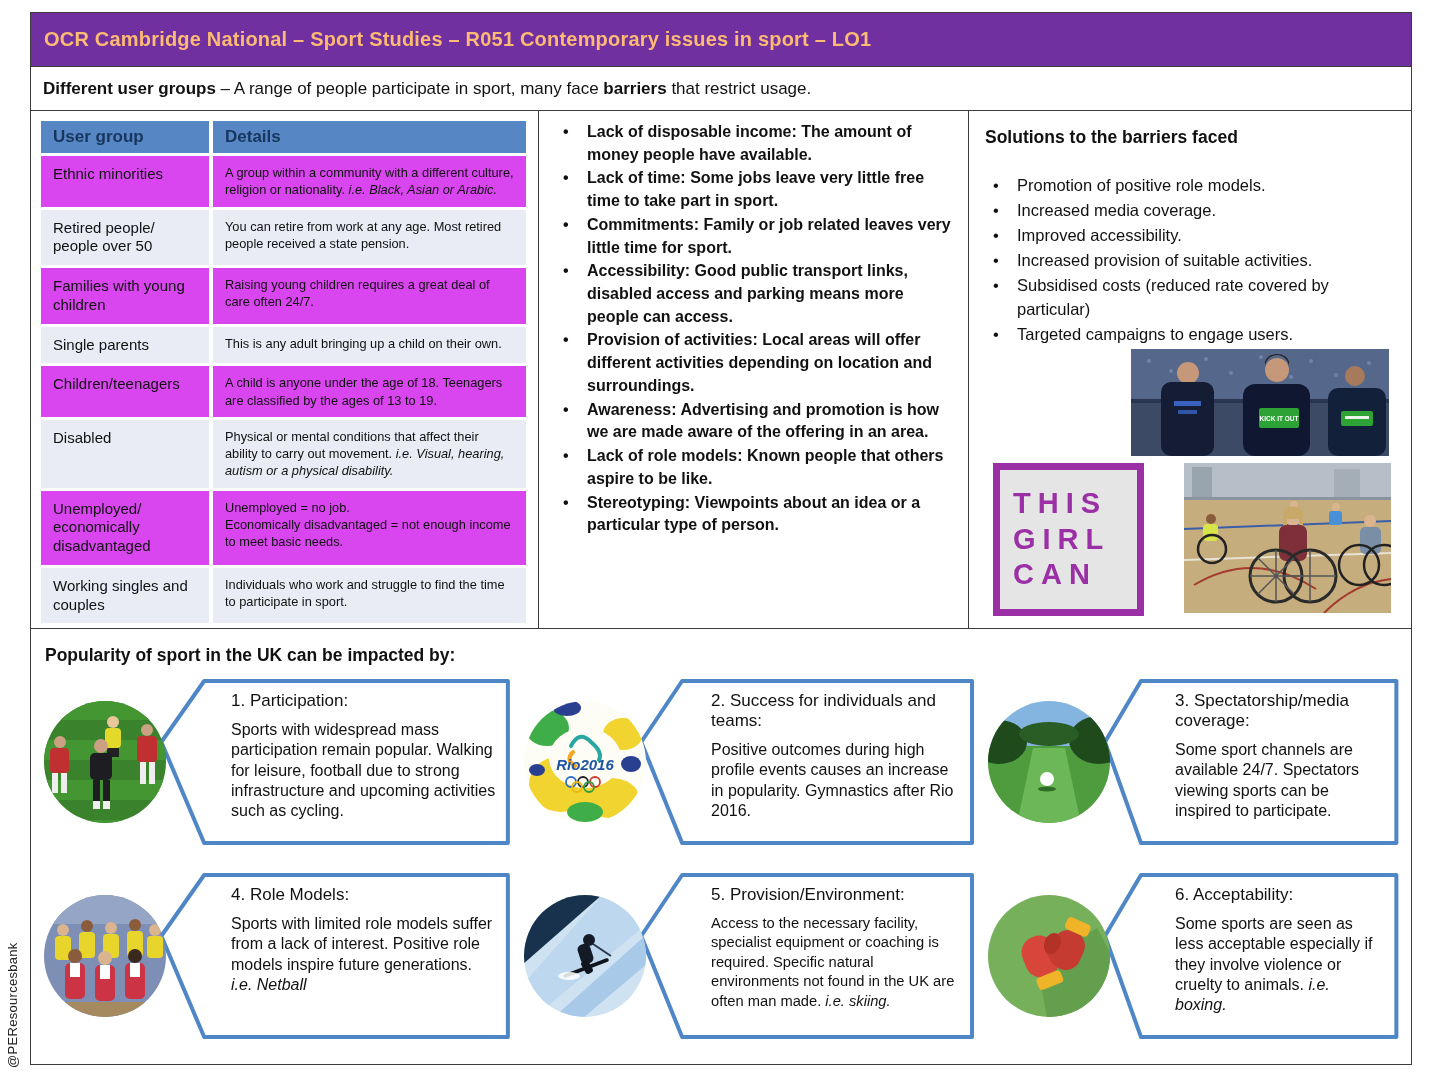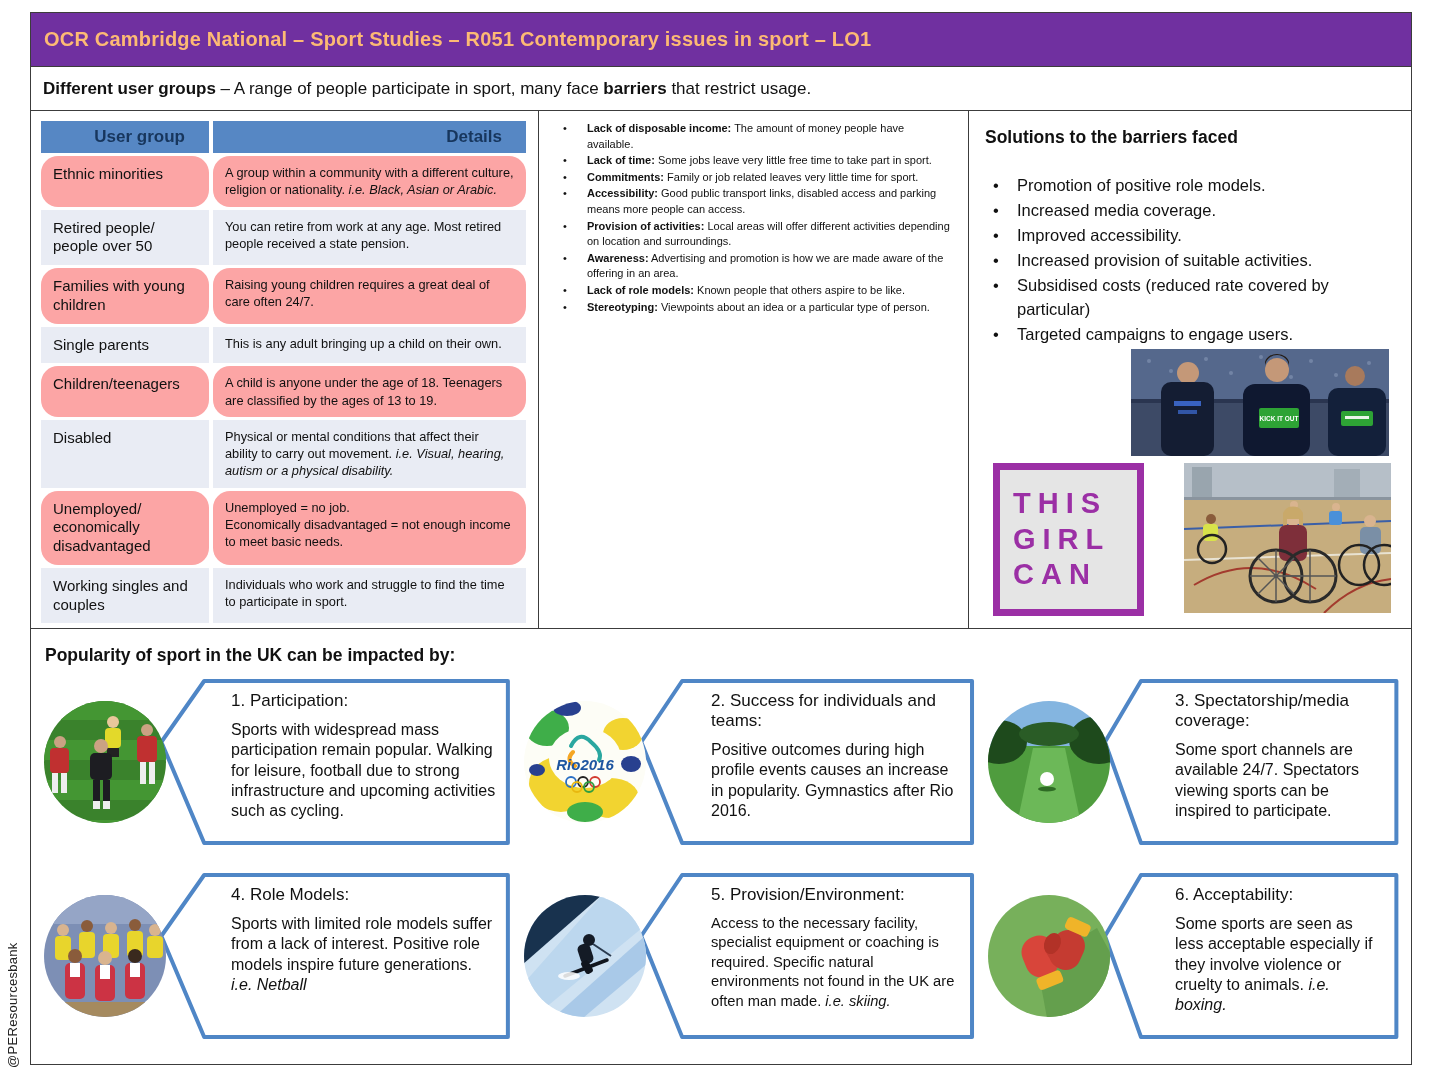--- a/index.html
+++ b/index.html
@@ -17,31 +17,31 @@
                 padding:16px 12px;box-sizing:border-box;font-size:17px;}
   .subtitle-bar b{margin:0;}
   .mid-row{display:flex;height:518px;border-bottom:1px solid #3c3c3c;box-sizing:border-box;}
   .cell{height:100%;box-sizing:border-box;}
   .table-cell{width:508px;border-right:1px solid #3c3c3c;padding:10px 12px 0 10px;}
   .barriers-cell{width:430px;border-right:1px solid #3c3c3c;padding:10px 16px 0 16px;}
   .solutions-cell{flex:1;position:relative;padding:10px 16px 0 16px;}
   .sec-title{font-size:17.5px;font-weight:bold;margin:6px 0 26px 0;}
   
   .ugtable{display:grid;grid-template-columns:168px 1fr;gap:3px 4px;}
-  .th{background:#5687c4;color:#17365d;font-weight:bold;font-size:17px;padding:6px 24px;text-align:right;}
+  .th{background:#5687c4;color:#17365d;font-weight:bold;font-size:17px;padding:6px 12px;}
   .tg{font-size:15px;padding:9px 12px;line-height:1.25;}
   .td{font-size:12.8px;padding:8px 12px;line-height:1.35;white-space:pre-line;}
   .td i{}
-  .dark{background:#fca5a5;border-radius:17px;}
+  .dark{background:#d946ef;}
   .light{background:#e9ecf4;}
   
   .blist,.slist{list-style:none;margin:0;padding:0;}
   .blist li,.slist li{position:relative;padding-left:32px;margin-bottom:1px;}
   .blist li::before,.slist li::before{content:"•";position:absolute;left:8px;top:0;}
-  .blist{font-size:11px;line-height:1.42;}
+  .blist{font-size:16px;line-height:1.42;font-weight:bold;}
   .slist{font-size:16.5px;line-height:1.45;}
   
   .kick{position:absolute;left:162px;top:238px;width:258px;height:107px;}
   .tgc{position:absolute;left:24px;top:352px;width:151px;height:153px;box-sizing:border-box;
        border:7px solid #9b2fa5;background:#e5e5e5;display:flex;flex-direction:column;
        justify-content:center;padding-left:13px;}
   .tgc span{font-size:29px;font-weight:bold;color:#9b2fa5;letter-spacing:7px;line-height:1.22;}
   .wcb{position:absolute;left:215px;top:352px;width:207px;height:150px;}
   
   .bottom-cell{height:436px;box-sizing:border-box;padding:12px 12px 0 12px;}

